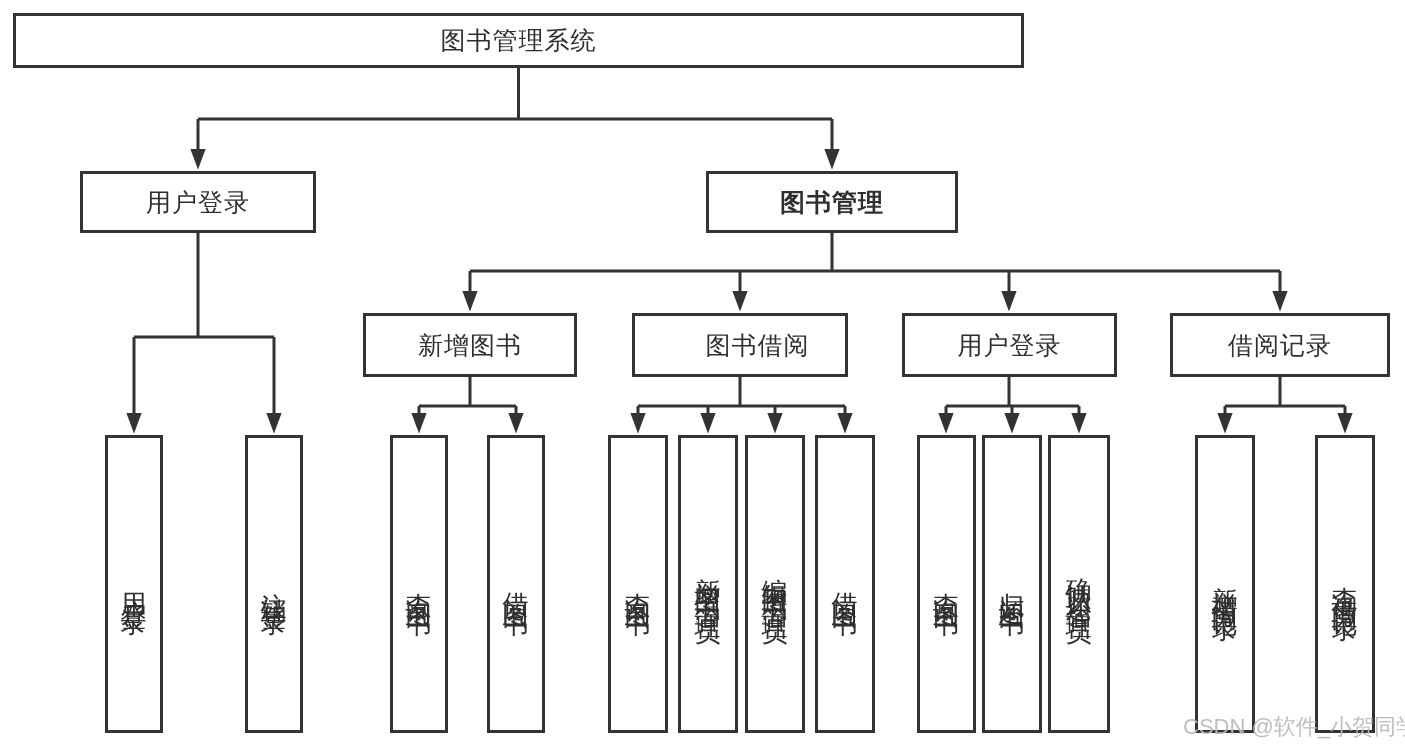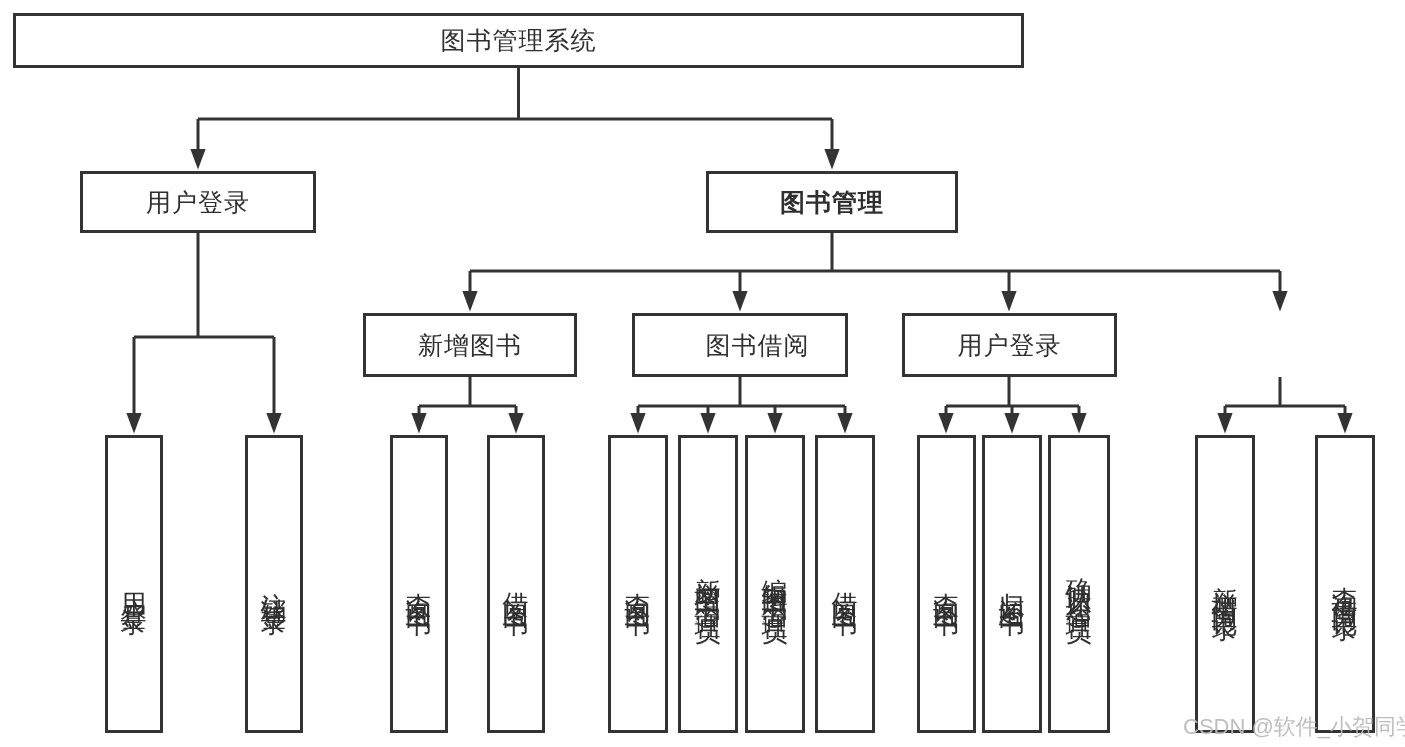--- a/index.html
+++ b/index.html
@@ -112,20 +112,23 @@
 
   <div class="box" style="left:363px; top:313px; width:214px; height:64px;">
     <span class="htext">新增图书</span>
   </div>
   <div class="box" style="left:632px; top:313px; width:216px; height:64px;padding-left:35px;">
     <span class="htext">图书借阅</span>
   </div>
   <div class="box" style="left:902px; top:313px; width:215px; height:64px;">
     <span class="htext">用户登录</span>
   </div>
+  <div class="box" style="left:1170px; top:313px; width:220px; height:64px;">
+    <span class="htext">借阅记录</span>
+  </div>
 
   <div class="box leaf" style="left:105px; width:58px;">
     <span class="vtext">用户登录</span>
   </div>
   <div class="box leaf" style="left:245px; width:58px;">
     <span class="vtext">注销登录</span>
   </div>
 
   <div class="box leaf" style="left:390px; width:58px;">
     <span class="vtext">查询图书</span>

